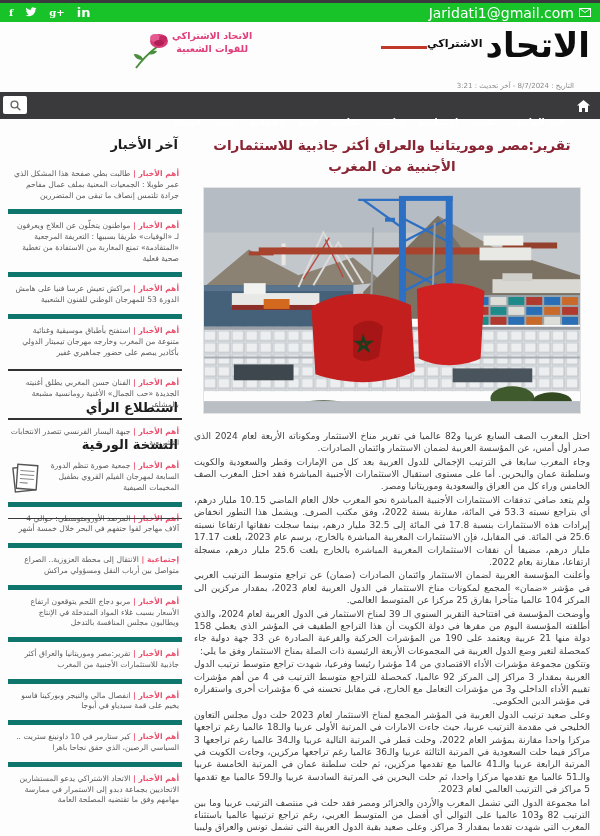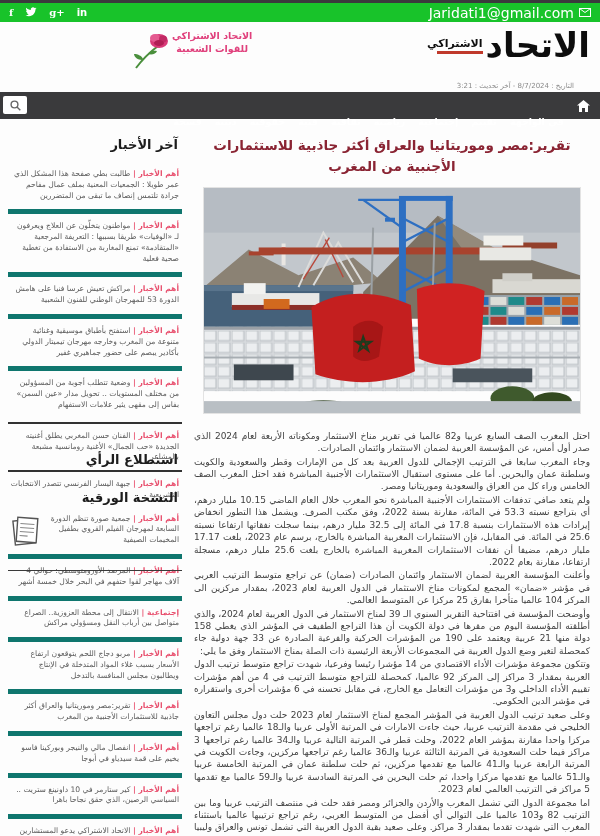--- a/index.html
+++ b/index.html
@@ -11,27 +11,27 @@
   }
   
   .topstrip { height:3px; background:#3a3a3c; }
   .topbar {
     height:19px; background:#18c32a; display:flex; align-items:center;
     justify-content:space-between; padding:0 9px; direction:ltr;
   }
   .social { display:flex; gap:12px; align-items:center; }
   .soc { color:#fff; font-size:10px; font-weight:bold; line-height:1; cursor:pointer;
          font-family:"DejaVu Serif", serif; }
-  .soc.sans { font-family:"DejaVu Sans", sans-serif; font-size:10px; }
+  .soc.sans { font-family:"DejaVu Sans", sans-serif; font-size:13px; }
   .emailwrap { display:flex; align-items:center; gap:5px; color:#fff; font-size:14px; }
   
   header { height:70px; position:relative; background:#fdfdfd; }
   .paper-logo { position:absolute; right:10px; top:7px; display:flex; align-items:flex-start; gap:3px; }
   .paper-logo .big { font-size:34px; font-weight:bold; color:#0d0d0d; line-height:0.95; letter-spacing:-1px; }
-  .paper-logo .side { display:flex; flex-direction:column; align-items:flex-start; margin-top:9px; }
+  .paper-logo .side { display:flex; align-items:flex-end; margin-top:9px; }
   .paper-logo .small { font-size:11px; font-weight:bold; color:#0d0d0d; line-height:1; }
   .paper-logo .redbar { width:46px; height:3px; background:#c0392b; margin-top:2px; }
   .org-logo { position:absolute; left:128px; top:8px; display:flex; align-items:flex-start; gap:2px; }
   .org-text { text-align:center; color:#e0407c; font-size:9.5px; font-weight:bold; line-height:1.35; }
   .dateline { position:absolute; right:26px; bottom:2px; font-size:7px; color:#8a8a8a; direction:rtl; }
   
   nav {
     height:27px; background:#3a3a3c; display:flex; align-items:center;
     padding:0 10px; gap:13px; color:#fff; font-size:9.5px; font-weight:bold; position:relative;
   }
@@ -276,23 +276,20 @@
       </div>
       <div class="s-item">
         <span class="badge">أهم الأخبار</span><span>مواطنون يتخلّون عن العلاج ويعرفون لـ «الوفيات» طريقا بسببها : التعريفة المرجعية «المتقادمة» تمنع المغاربة من الاستفادة من تغطية صحية فعلية</span>
       </div>
       <div class="s-item">
         <span class="badge">أهم الأخبار</span><span>مراكش تعيش عرسا فنيا على هامش الدورة 53 للمهرجان الوطني للفنون الشعبية</span>
       </div>
       <div class="s-item">
         <span class="badge">أهم الأخبار</span><span>استفتح بأطباق موسيقية وغنائية متنوعة من المغرب وخارجه مهرجان تيميتار الدولي بأكادير يبصم على حضور جماهيري غفير</span>
       </div>
-      <div class="s-item">
-        <span class="badge">أهم الأخبار</span><span>وضعية تتطلب أجوبة من المسؤولين من مختلف المستويات .. تحويل مدار «عين السمن» بفاس إلى مقهى يثير علامات الاستفهام</span>
-      </div>
 
       <div class="section-rule"></div>
       <div class="s-item first overlapped">
         <span class="badge">أهم الأخبار</span><span>الفنان حسن المغربي يطلق أغنيته الجديدة «حب الجمال» الأغنية رومانسية مشبعة بالمشاعر</span>
       </div>
       <h2 class="section-head">استطلاع الرأي</h2>
 
       <div class="section-rule"></div>
       <div class="s-item first overlapped">
         <span class="badge">أهم الأخبار</span><span>جبهة اليسار الفرنسي تتصدر الانتخابات التشريعية</span>

